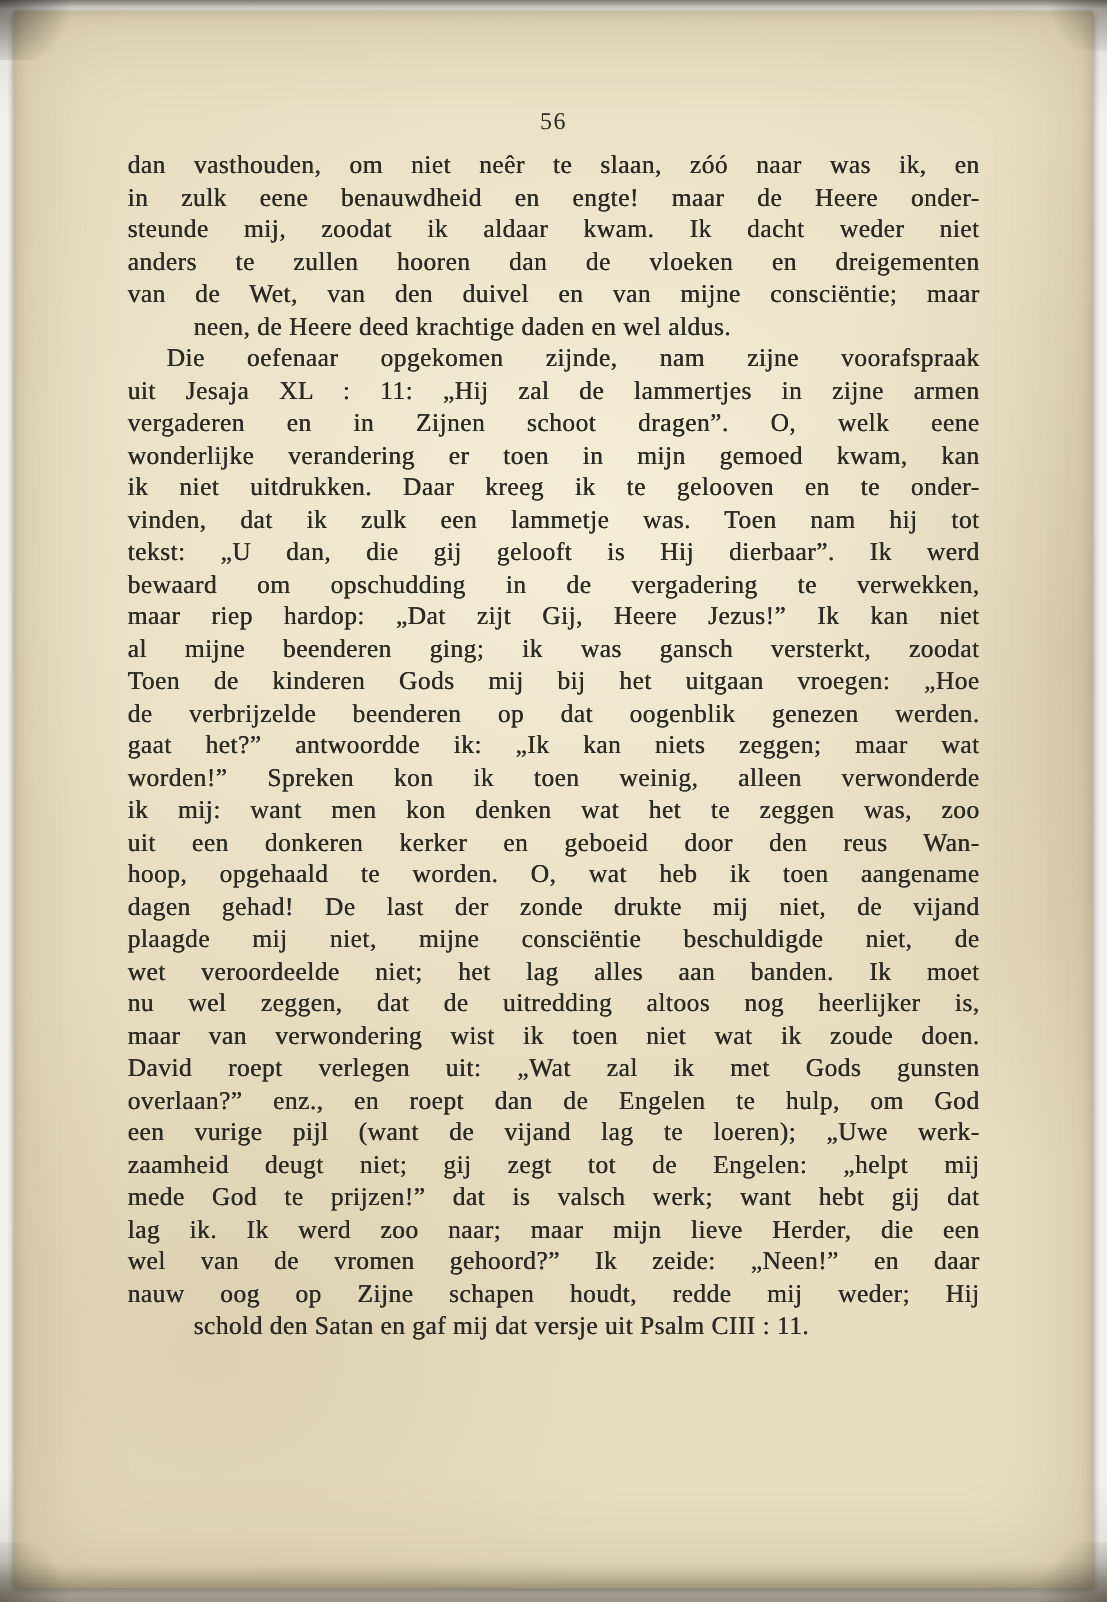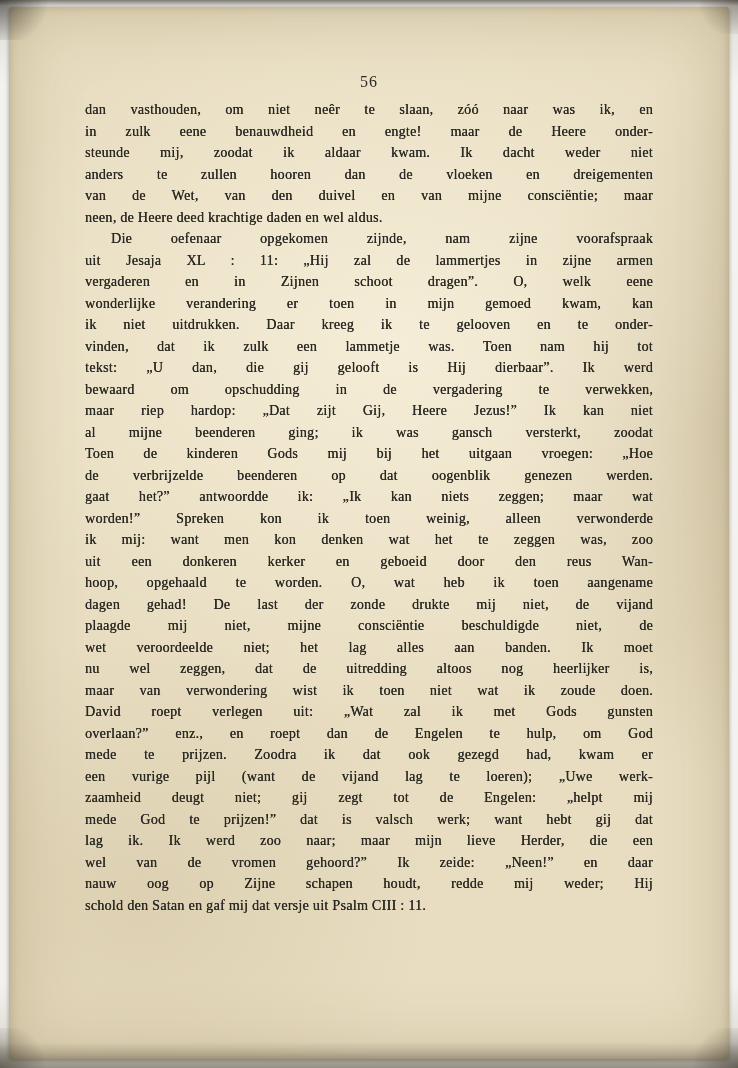--- a/index.html
+++ b/index.html
@@ -74,32 +74,33 @@
     font-size: 16px;
     letter-spacing: 1px;
     color: var(--ink, #2b2a24);
   }
   .text-block {
     position: absolute;
     top: 92px;
     left: 76px;
     width: 568px;
     color: var(--ink, #2b2a24);
-    font-size: 14px;
+    font-size: 17px;
     line-height: 21.5px;
     letter-spacing: 0.3px;
     text-shadow: 0.25px 0 0 currentColor;
   }
   .line {
     text-align: justify;
     text-align-last: justify;
     white-space: normal;
   }
   .line.end {
     text-align-last: left;
+    margin-left: 44px;
   }
   .line.indent {
     text-indent: 26px;
   }
   .it {
   }
 </style>
 </head>
 <body>
 
@@ -130,21 +131,20 @@
         <div class="line"><span>ik mij: want men kon denken wat het te zeggen was, zoo</span></div>
         <div class="line"><span>uit een donkeren kerker en geboeid door den reus Wan-</span></div>
         <div class="line"><span>hoop, opgehaald te worden. O, wat heb ik toen aangename</span></div>
         <div class="line"><span>dagen gehad! De last der zonde drukte mij niet, de vijand</span></div>
         <div class="line"><span>plaagde mij niet, mijne consciëntie beschuldigde niet, de</span></div>
         <div class="line"><span>wet veroordeelde niet; het lag alles aan banden. Ik moet</span></div>
         <div class="line"><span>nu wel zeggen, dat de uitredding altoos nog heerlijker is,</span></div>
         <div class="line"><span>maar van verwondering wist ik toen niet wat ik zoude doen.</span></div>
         <div class="line"><span>David roept verlegen uit: </span><span class="it">„Wat zal ik met Gods gunsten</span></div>
         <div class="line"><span class="it">overlaan?”</span><span> enz., en roept dan de Engelen te hulp, om God</span></div>
-        <div class="line"><span>mede te prijzen. Zoodra ik dat ook gezegd had, kwam er</span></div>
         <div class="line"><span>een vurige pijl (want de vijand lag te loeren); „Uwe werk-</span></div>
         <div class="line"><span>zaamheid deugt niet; gij zegt tot de Engelen: „helpt mij</span></div>
         <div class="line"><span>mede God te prijzen!” dat is valsch werk; want hebt gij dat</span></div>
         <div class="line"><span>lag ik. Ik werd zoo naar; maar mijn lieve Herder, die een</span></div>
         <div class="line"><span>wel van de vromen gehoord?” Ik zeide: „Neen!” en daar</span></div>
         <div class="line"><span>nauw oog op Zijne schapen houdt, redde mij weder; Hij</span></div>
         <div class="line end"><span>schold den Satan en gaf mij dat versje uit Psalm CIII : 11.</span></div>
       </div>
   </div>
   <div class="edge-top"></div>

